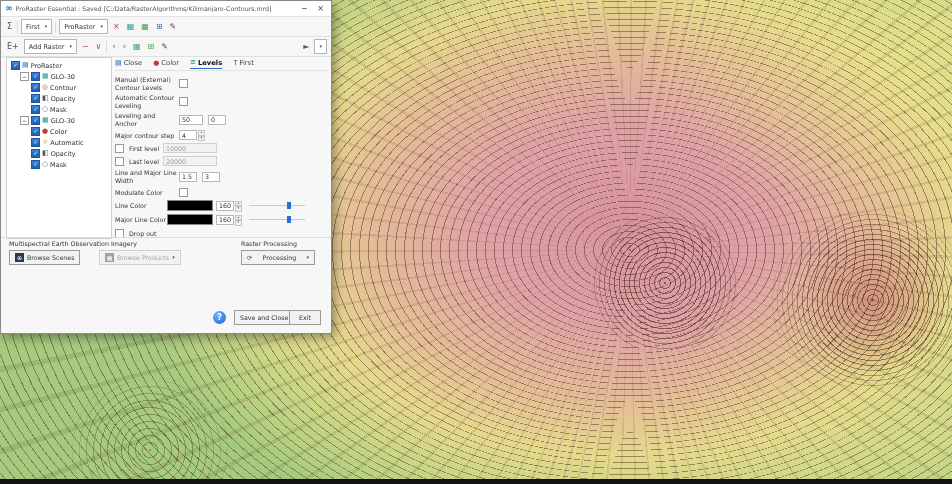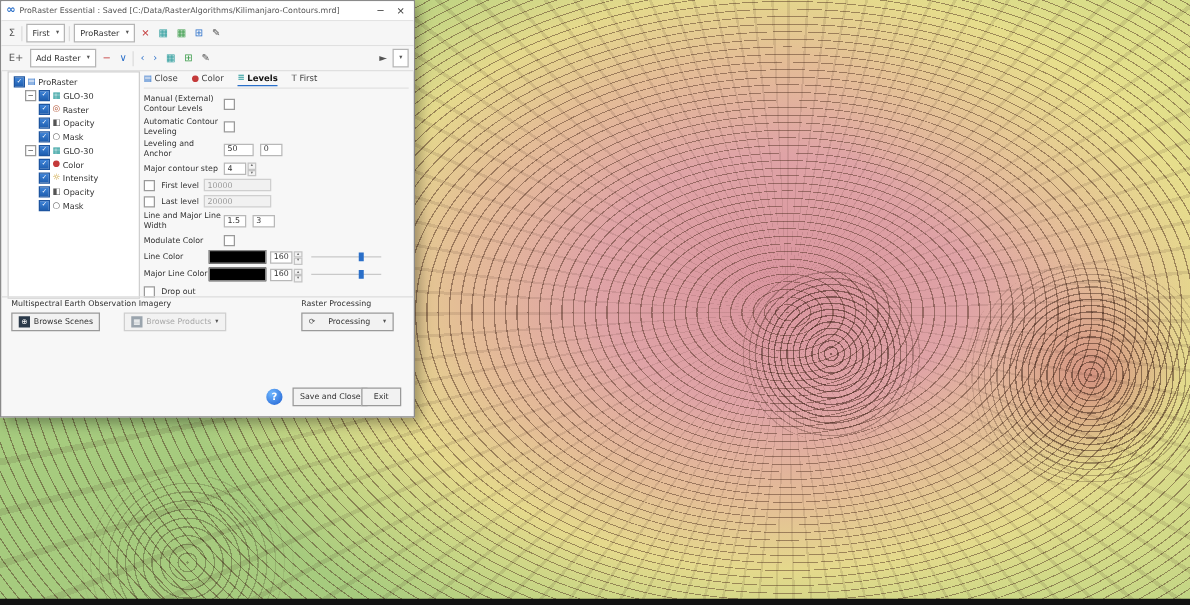--- a/index.html
+++ b/index.html
@@ -175,21 +175,21 @@
     </div>
     <div class="tnode ind1">
       <span class="expander">−</span>
       <span class="cb-on">✓</span>
       <span class="ticon teal">▦</span>
       <span class="tlabel">GLO-30</span>
     </div>
     <div class="tnode ind2">
       <span class="cb-on">✓</span>
       <span class="ticon" style="color:#b05030">◎</span>
-      <span class="tlabel">Raster</span>
+      <span class="tlabel">Contour</span>
     </div>
     <div class="tnode ind2">
       <span class="cb-on">✓</span>
       <span class="ticon dark">◧</span>
       <span class="tlabel">Opacity</span>
     </div>
     <div class="tnode ind2">
       <span class="cb-on">✓</span>
       <span class="ticon dark">○</span>
       <span class="tlabel">Mask</span>
@@ -201,21 +201,21 @@
       <span class="tlabel">GLO-30</span>
     </div>
     <div class="tnode ind2">
       <span class="cb-on">✓</span>
       <span class="ticon red">●</span>
       <span class="tlabel">Color</span>
     </div>
     <div class="tnode ind2">
       <span class="cb-on">✓</span>
       <span class="ticon" style="color:#c89a2a">☼</span>
-      <span class="tlabel">Intensity</span>
+      <span class="tlabel">Automatic</span>
     </div>
     <div class="tnode ind2">
       <span class="cb-on">✓</span>
       <span class="ticon dark">◧</span>
       <span class="tlabel">Opacity</span>
     </div>
     <div class="tnode ind2">
       <span class="cb-on">✓</span>
       <span class="ticon dark">○</span>
       <span class="tlabel">Mask</span>

